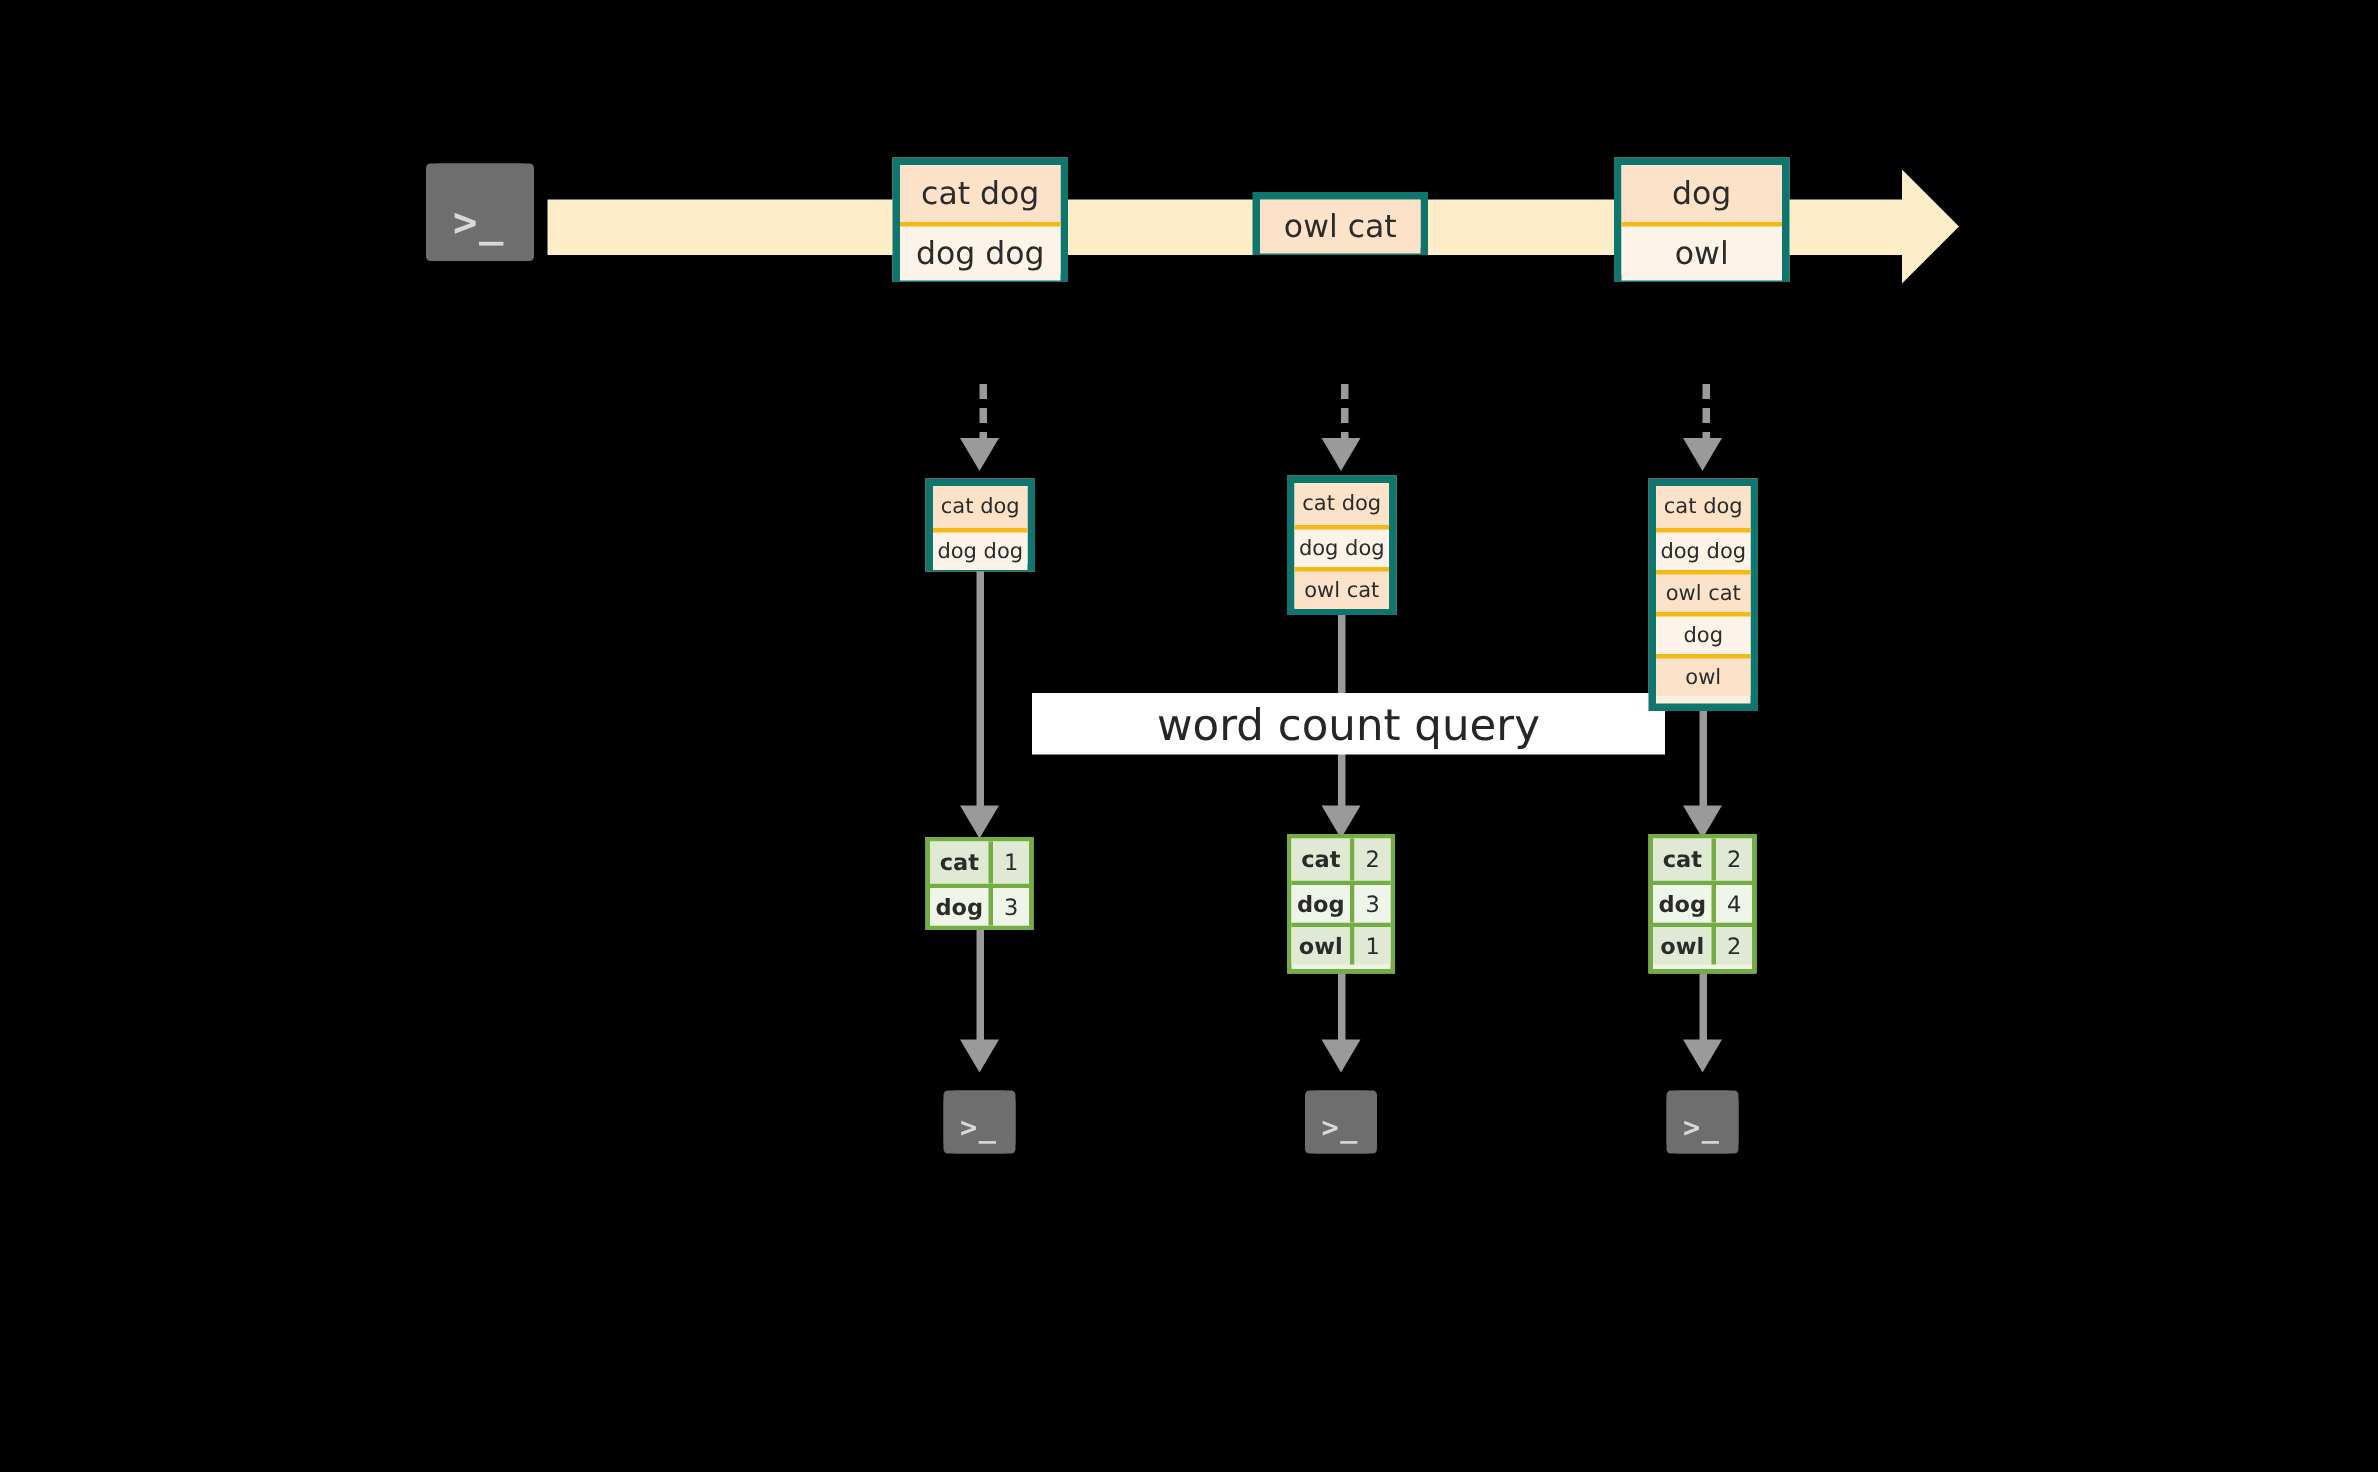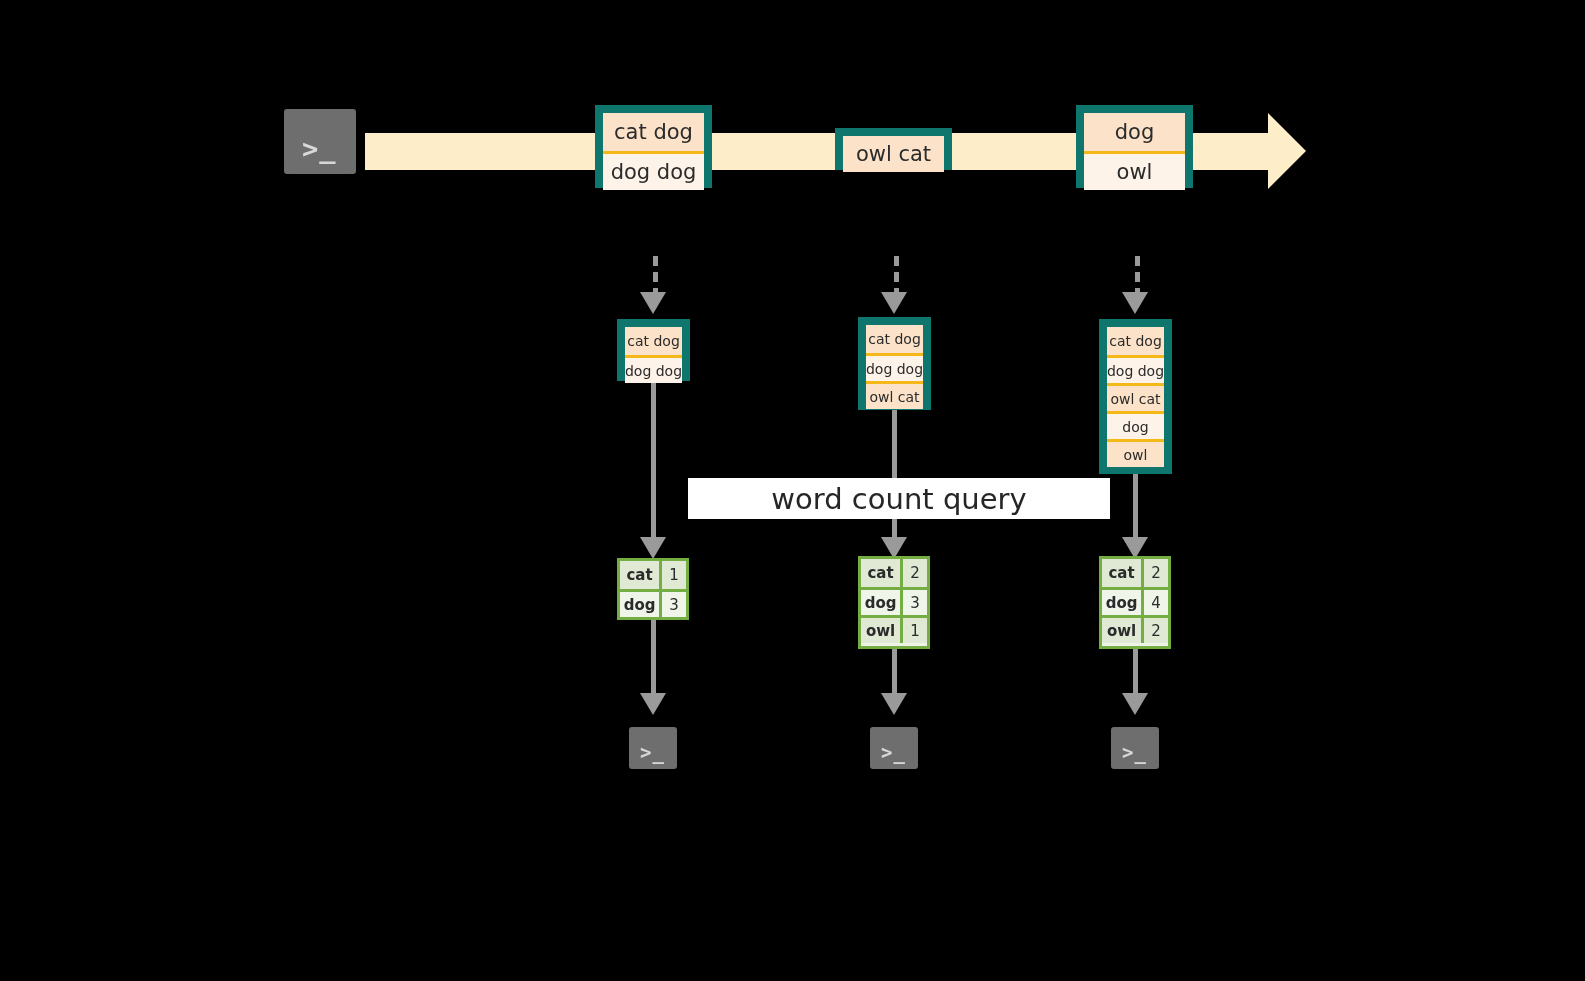--- a/index.html
+++ b/index.html
@@ -55,21 +55,21 @@
     font-weight:bold;
     line-height:1;
     letter-spacing:1px;
     user-select:none;
   }
 
   
   .obox{
     position:absolute;
     box-sizing:border-box;
-    border:8px solid #0f766e;
+    border:5px solid #0f766e;
     background:#fdeede;
   }
   .obox .row{
     box-sizing:border-box;
     display:flex;
     align-items:center;
     justify-content:center;
     color:#2b2b2b;
     white-space:nowrap;
   }
@@ -169,21 +169,21 @@
 
   <div class="vline" style="left:651px;top:380px;width:5px;height:168px;"></div>
   <div class="vhead" style="left:640px;top:537px;"></div>
 
   <div class="vline" style="left:892px;top:408px;width:5px;height:140px;"></div>
   <div class="vhead" style="left:881px;top:537px;"></div>
 
   <div class="vline" style="left:1133px;top:470px;width:5px;height:78px;"></div>
   <div class="vhead" style="left:1122px;top:537px;"></div>
 
-  <div class="query-band" style="left:688px;top:462px;width:422px;height:41px;font-size:29px;margin-top:16px;">word count query</div>
+  <div class="query-band" style="left:688px;top:462px;width:422px;height:41px;font-size:29px;">word count query</div>
 
   <div class="obox" style="left:617px;top:319px;width:73px;height:62px;">
     <div class="row dark" style="height:28px;font-size:14px;">cat dog</div>
     <div class="row light" style="height:28px;font-size:14px;">dog dog</div>
   </div>
 
   <div class="obox" style="left:858px;top:317px;width:73px;height:93px;">
     <div class="row dark" style="height:28px;font-size:14px;">cat dog</div>
     <div class="row light" style="height:28px;font-size:14px;">dog dog</div>
     <div class="row dark" style="height:28px;font-size:14px;">owl cat</div>

